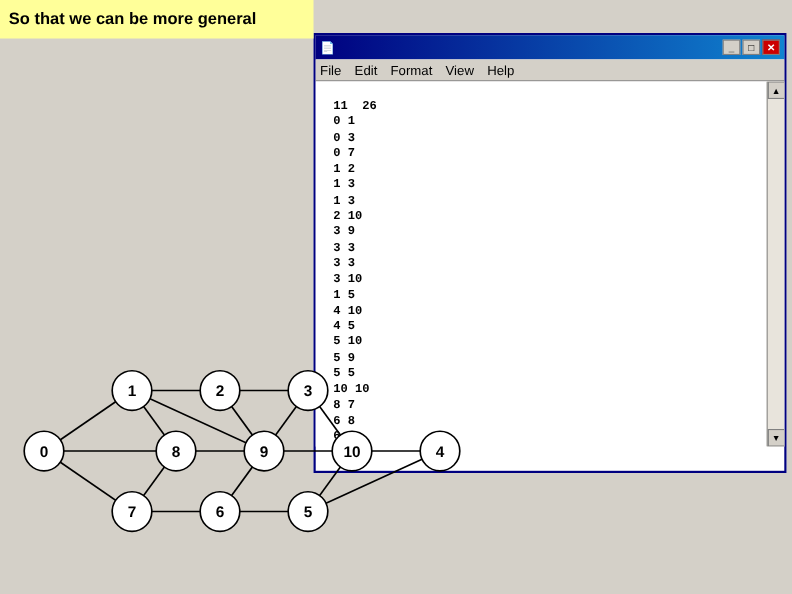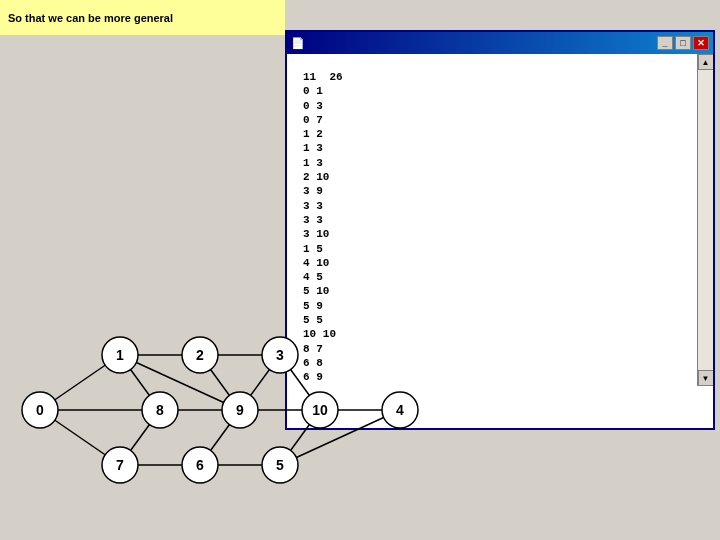--- a/index.html
+++ b/index.html
@@ -15,21 +15,21 @@
     #header-text {
       position: absolute;
       top: 0;
       left: 0;
       width: 285px;
       height: 35px;
       background: #ffff99;
       display: flex;
       align-items: center;
       padding: 4px 8px;
-      font-size: 11px;
+      font-size: 15px;
       font-weight: bold;
       color: #000;
       z-index: 10;
     }
 
     
     #notepad-window {
       position: absolute;
       top: 30px;
       left: 285px;
@@ -182,20 +182,27 @@
 </div>
 
 <div id="notepad-window">
   <div id="notepad-titlebar">
     <span style="font-size:11px;">📄</span>
     <div id="notepad-controls">
       <div class="win-btn">_</div>
       <div class="win-btn">□</div>
       <div class="win-btn win-btn-close">✕</div>
     </div>
+  </div>
+  <div id="notepad-menubar">
+    <span style="cursor:pointer;">File</span>
+    <span style="cursor:pointer;">Edit</span>
+    <span style="cursor:pointer;">Format</span>
+    <span style="cursor:pointer;">View</span>
+    <span style="cursor:pointer;">Help</span>
   </div>
   <div id="notepad-content">
     <div id="notepad-textarea">11  26
 0 1
 0 3
 0 7
 1 2
 1 3
 1 3
 2 10

